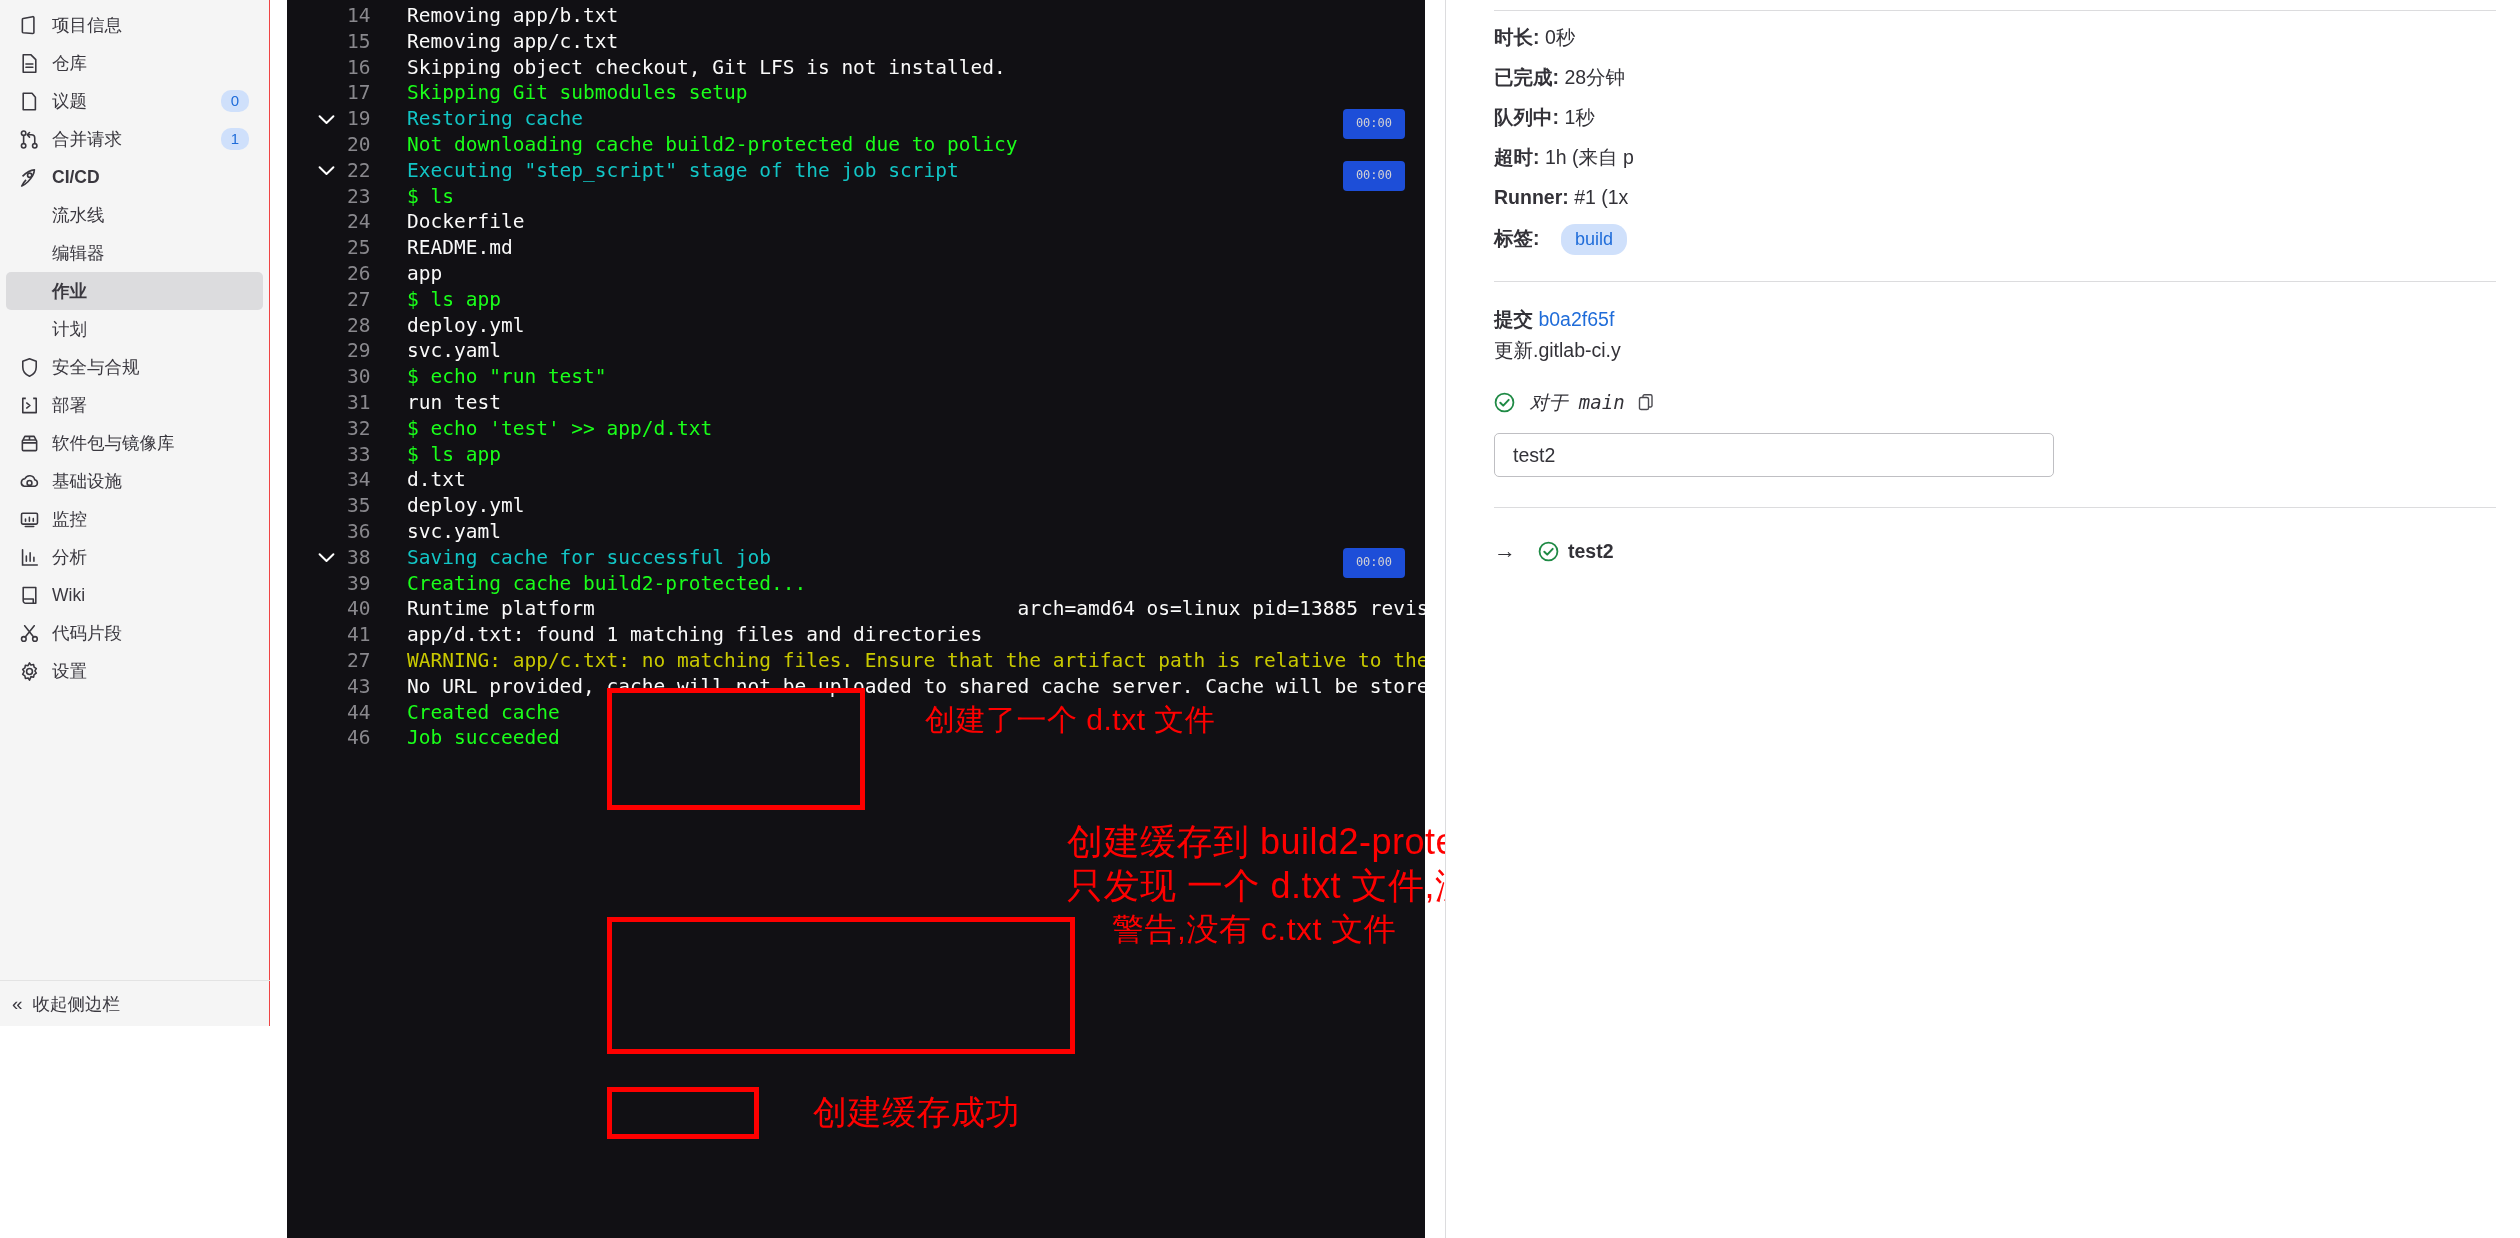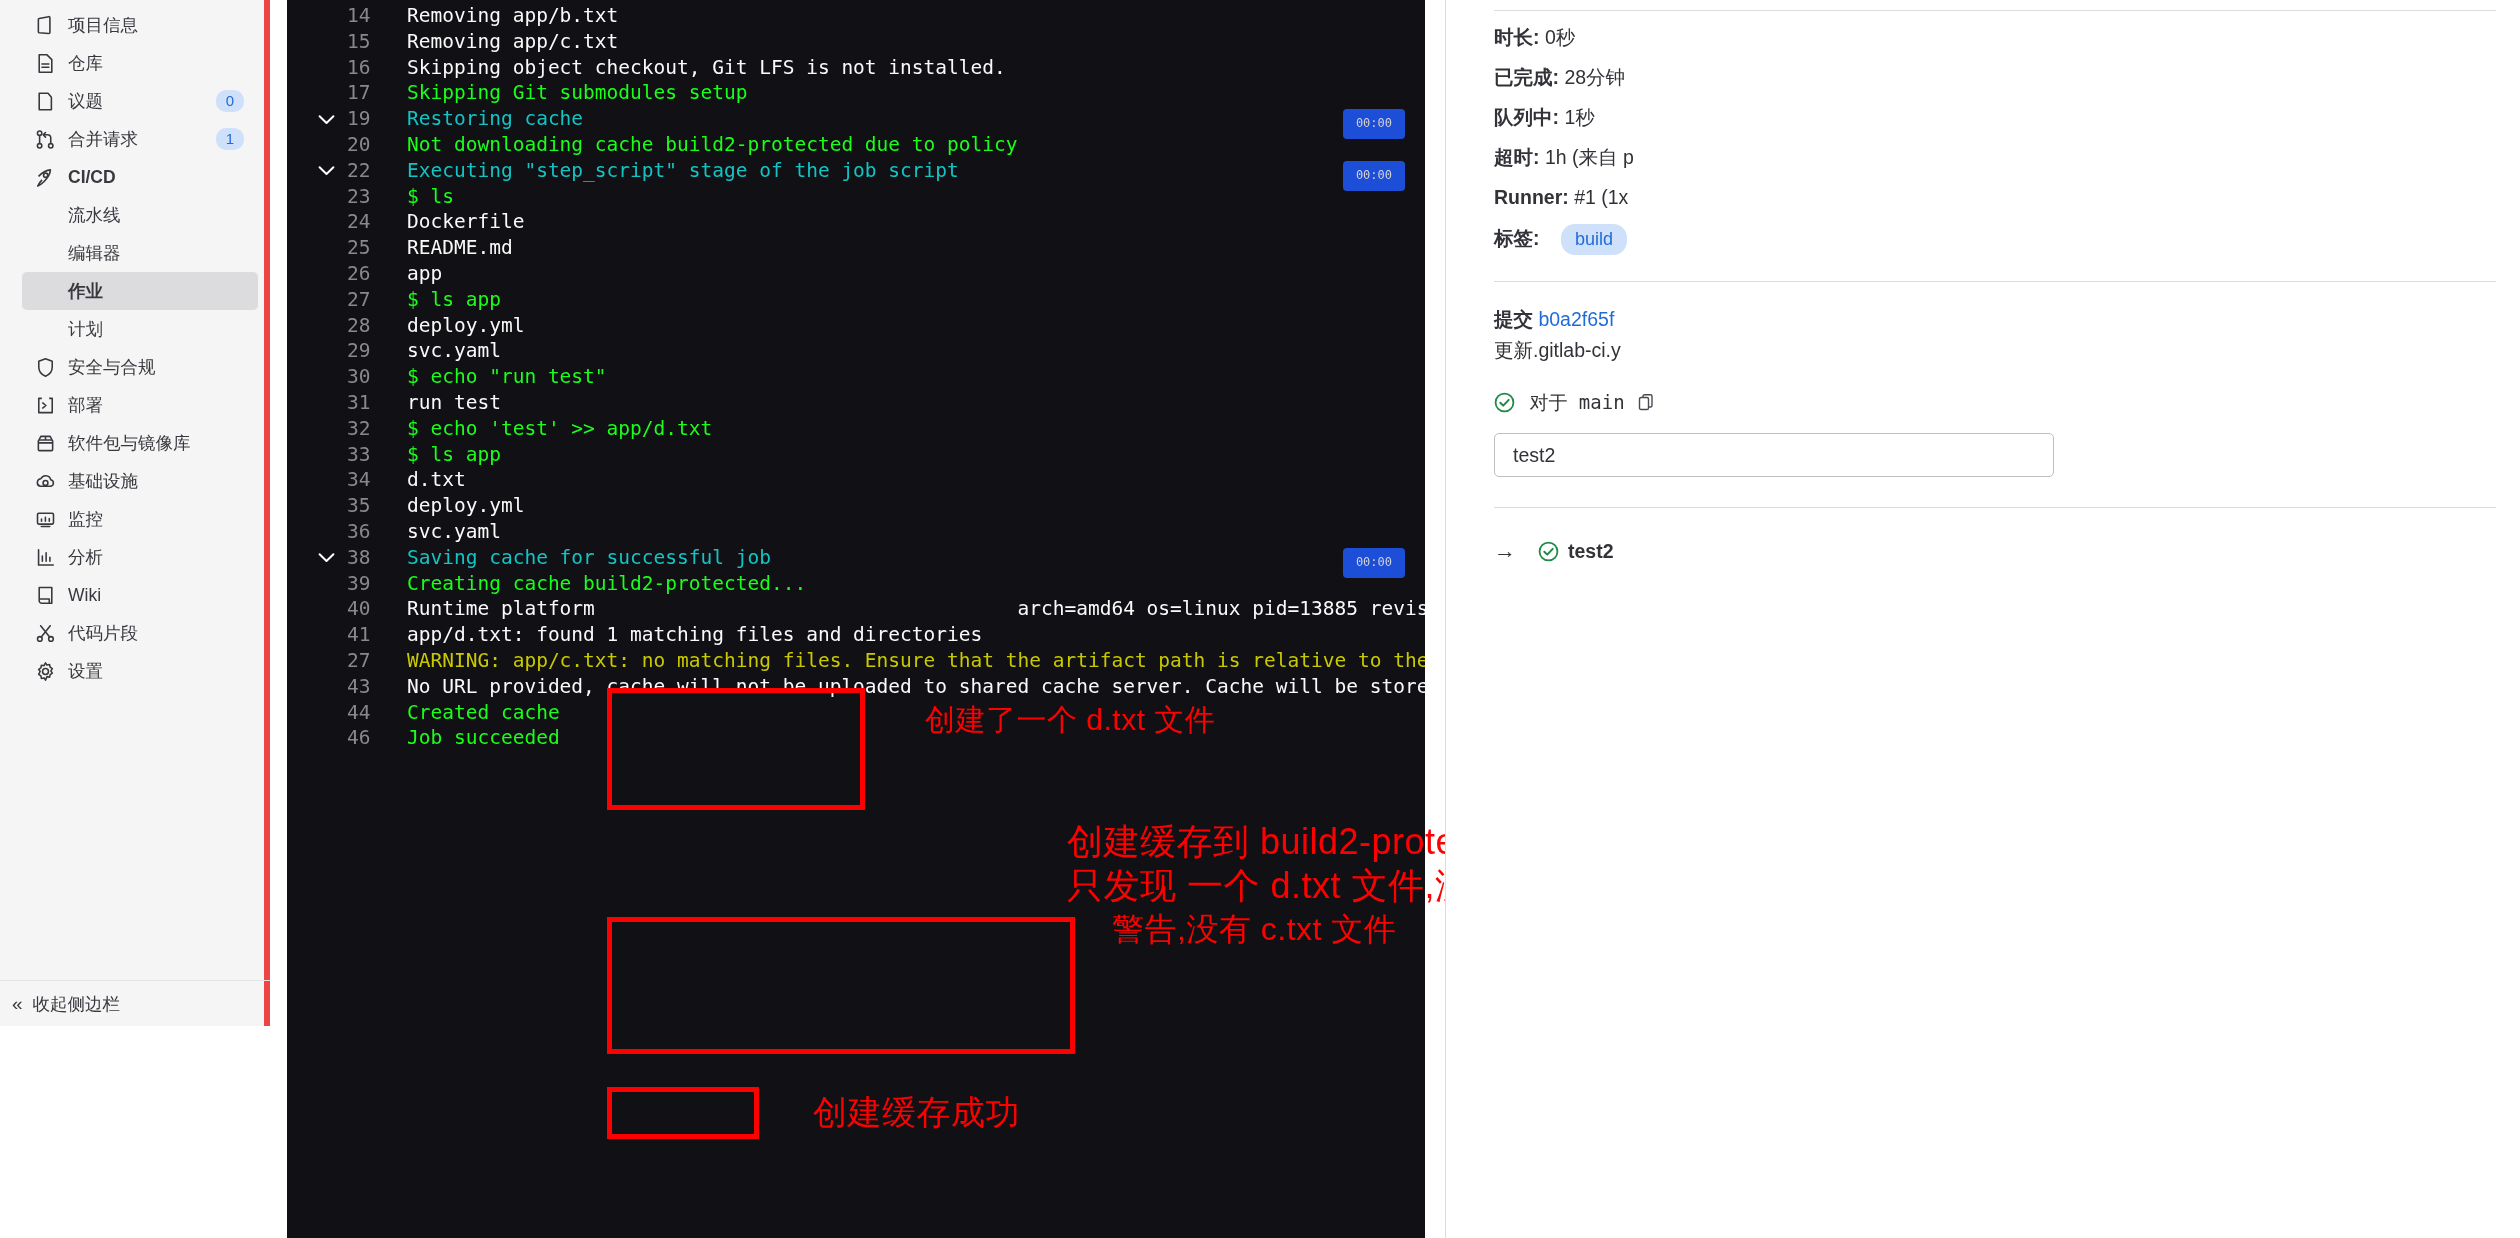--- a/index.html
+++ b/index.html
@@ -8,24 +8,23 @@
     background: #fff;
     font-family: "Liberation Sans", sans-serif;
     overflow: hidden;
   }
   #app { display: flex; width: 2520px; height: 1238px; position: relative; }
 
   
   #sidebar {
     width: 270px; height: 1026px;
     background: #f5f5f5;
-    border-right: 6px solid #ef4444;
+    border-right: 1px solid #ef4444;
     position: relative;
     flex: 0 0 270px;
-    padding-left: 16px;
   }
   .nav-item {
     display: flex; align-items: center;
     height: 38px;
     padding: 0 14px 0 10px;
     margin: 0 6px;
     border-radius: 5px;
     color: #3a383f;
     font-size: 17.5px;
     position: relative;
@@ -146,21 +145,21 @@
   .rp-line b { font-weight: bold; }
   .tag-pill {
     display: inline-block;
     background: #cfe0fb; color: #1f6cd9;
     border-radius: 14px;
     padding: 2px 14px;
     font-size: 18px;
     margin-left: 16px;
   }
   .link { color: #1f6cd9; }
-  .rp-block { margin-top: 26px; }
+  .rp-block { margin-top: 26px; font-style: italic; }
   .ok-ico {
     display: inline-block; vertical-align: -4px;
     width: 21px; height: 21px; margin-right: 9px;
   }
   .mono { font-family: "DejaVu Sans Mono", monospace; font-size: 19px; }
   .stage-box {
     margin-top: 16px;
     border: 1px solid #bfbfc3;
     border-radius: 5px;
     height: 44px;

